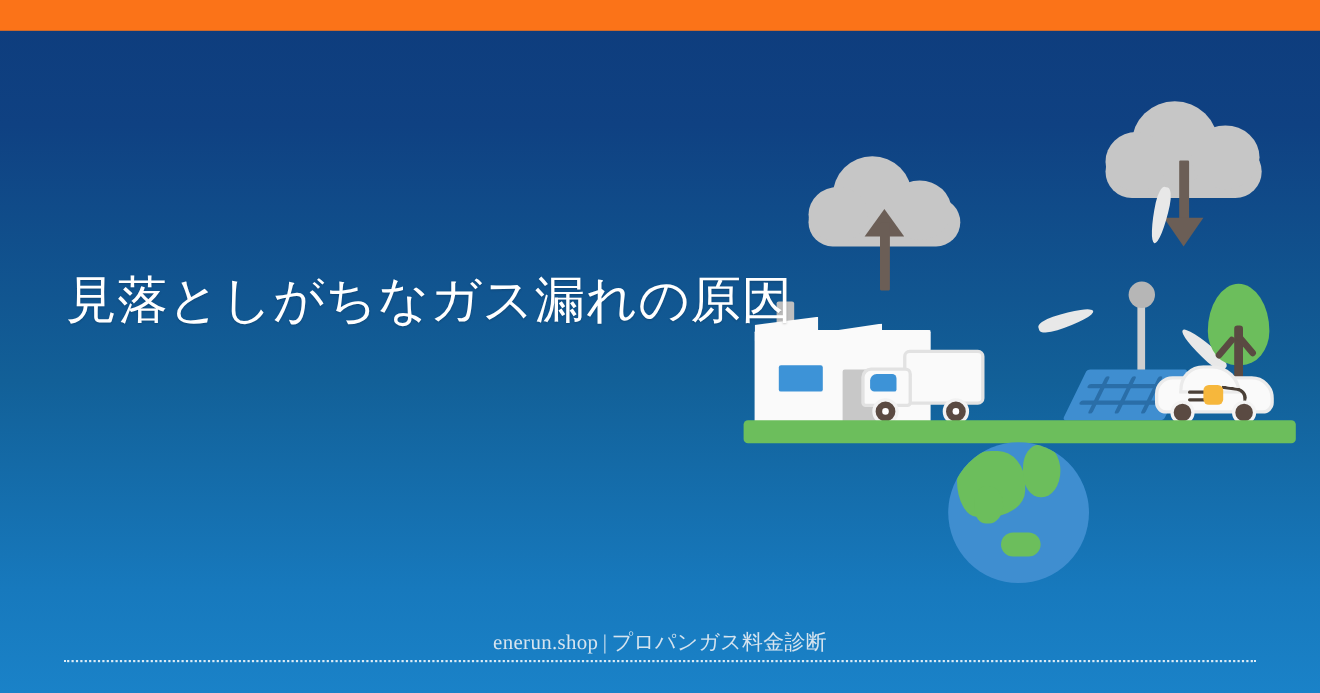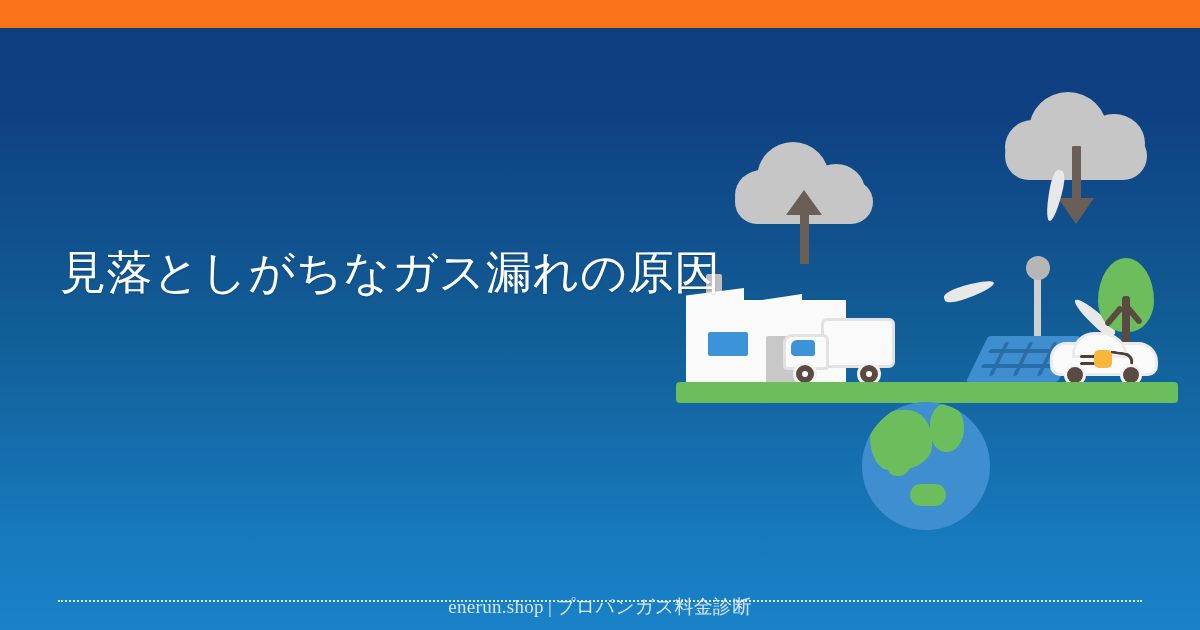--- a/index.html
+++ b/index.html
@@ -43,21 +43,20 @@
     border-top:2px dotted rgba(255,255,255,.85);
   }
   .footer-text {
     position:absolute;
     left:0; top:571px;
     width:1200px;
     text-align:center;
     color:#d6e4ef;
     font-size:19px;
     letter-spacing:.3px;
-    margin-top:23px;
   }
   .footer-text .sep { padding:0 4px; color:#cfe0ee; }
 
   
   .art { position:absolute; left:0; top:0; width:1200px; height:630px; }
 
   .ground {
     position:absolute;
     left:676px; top:382px;
     width:502px; height:21px;

